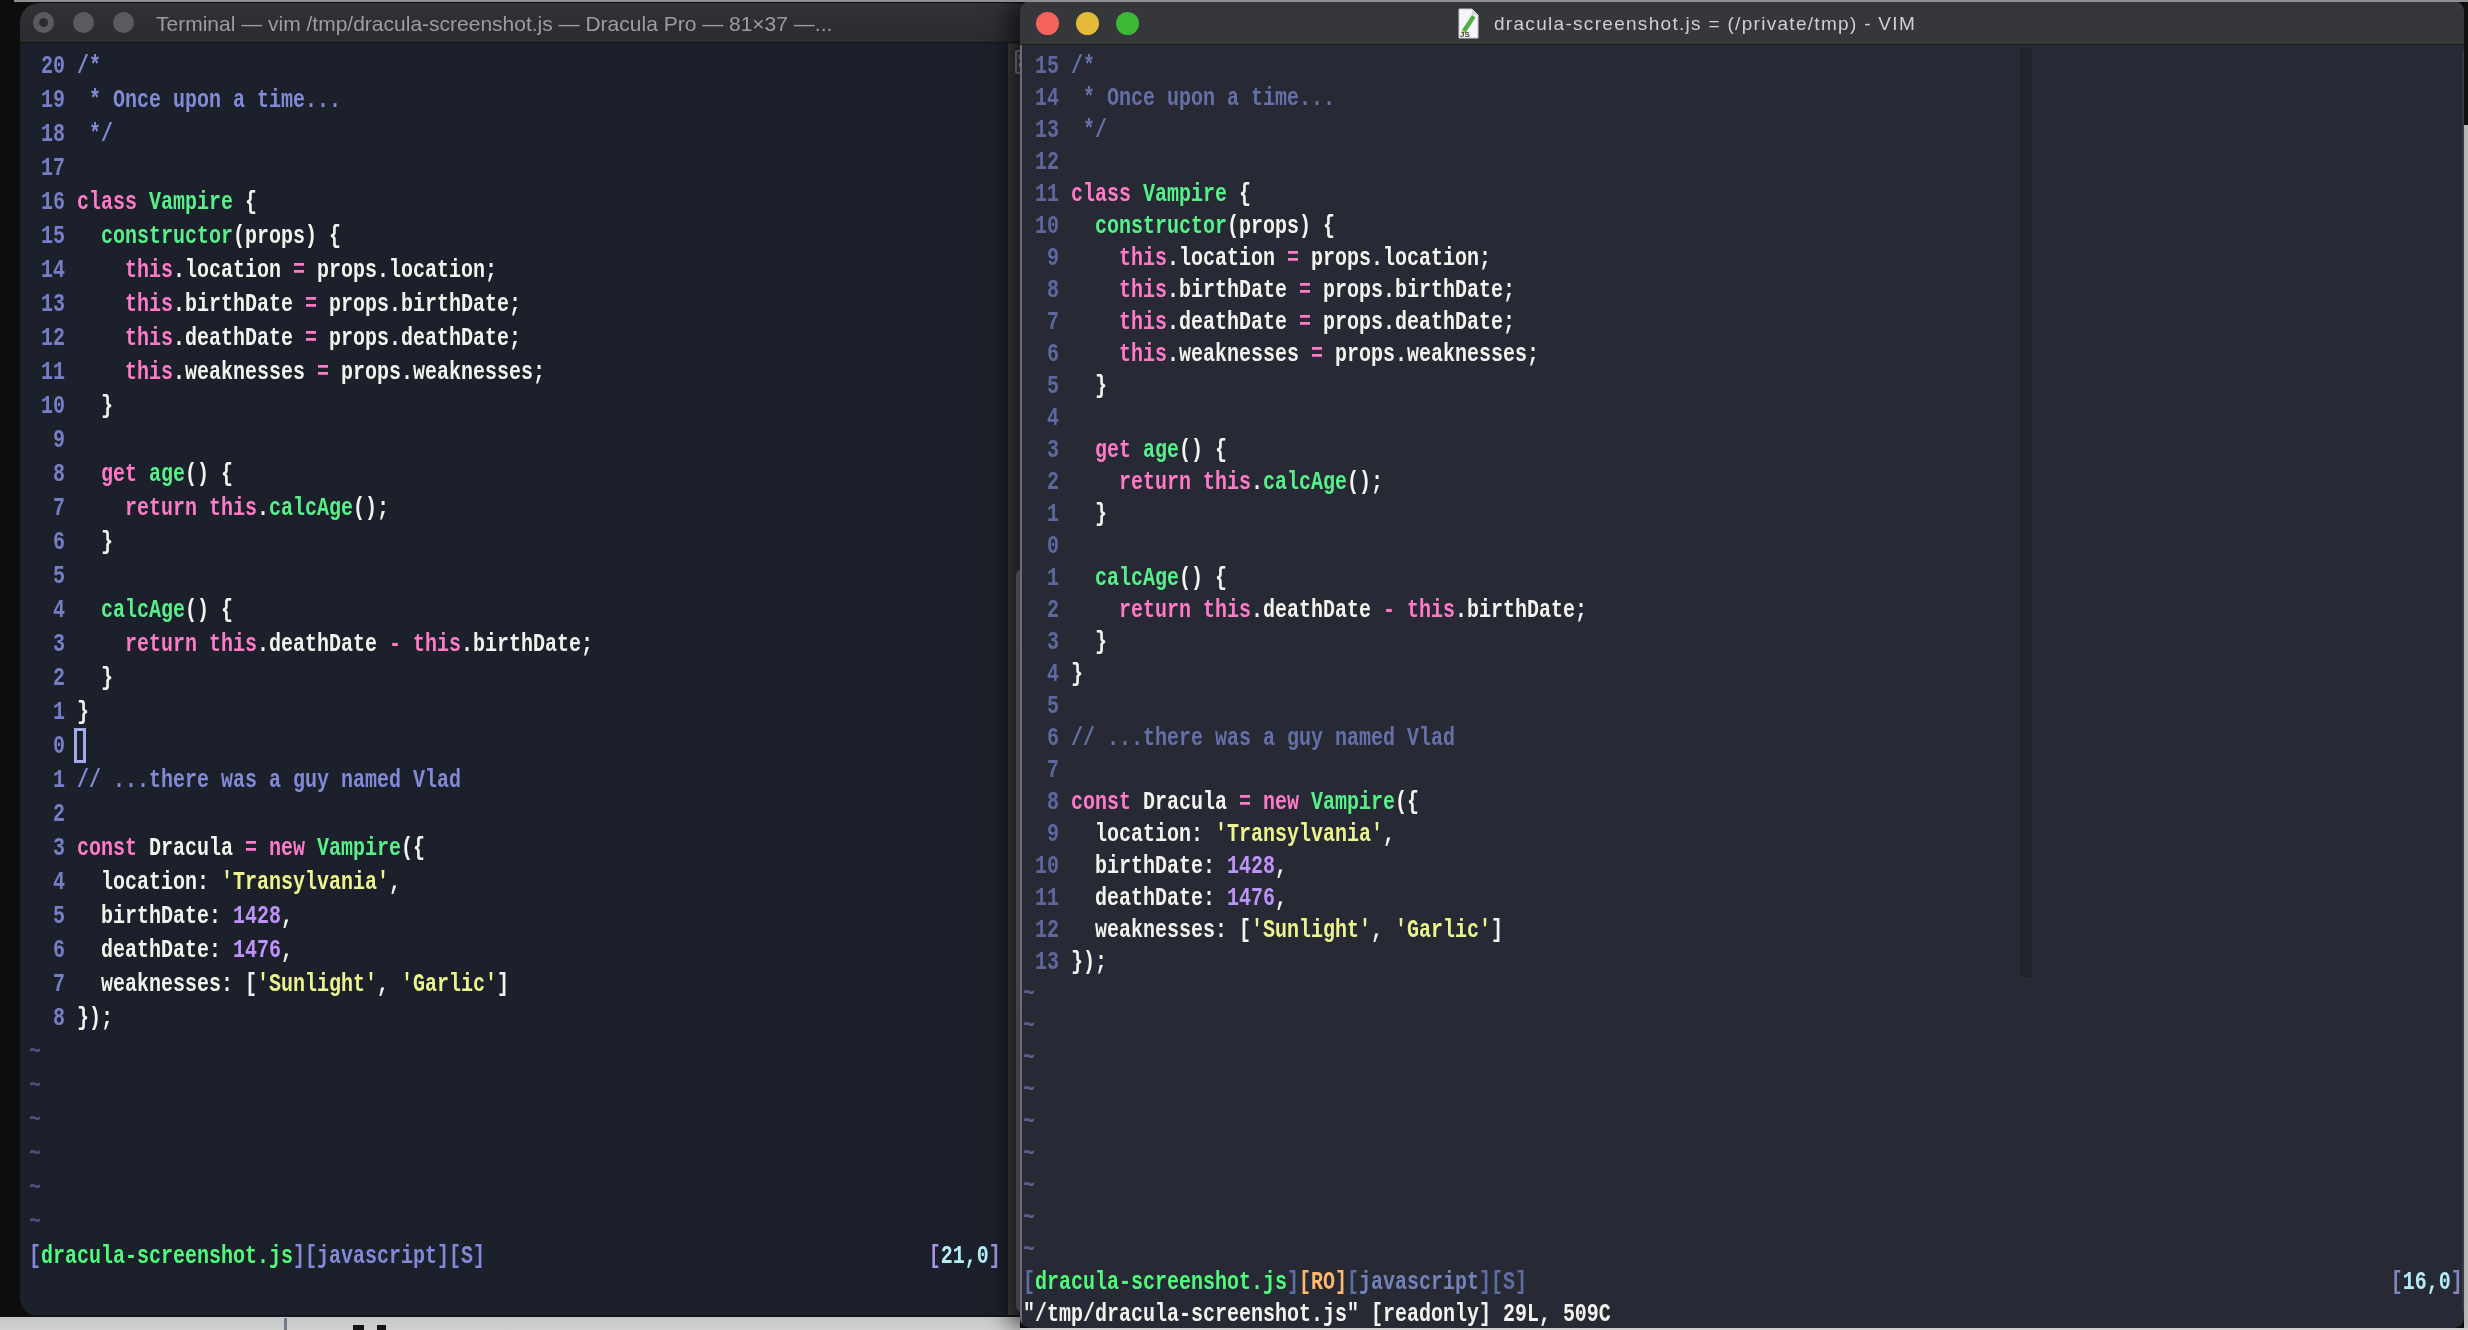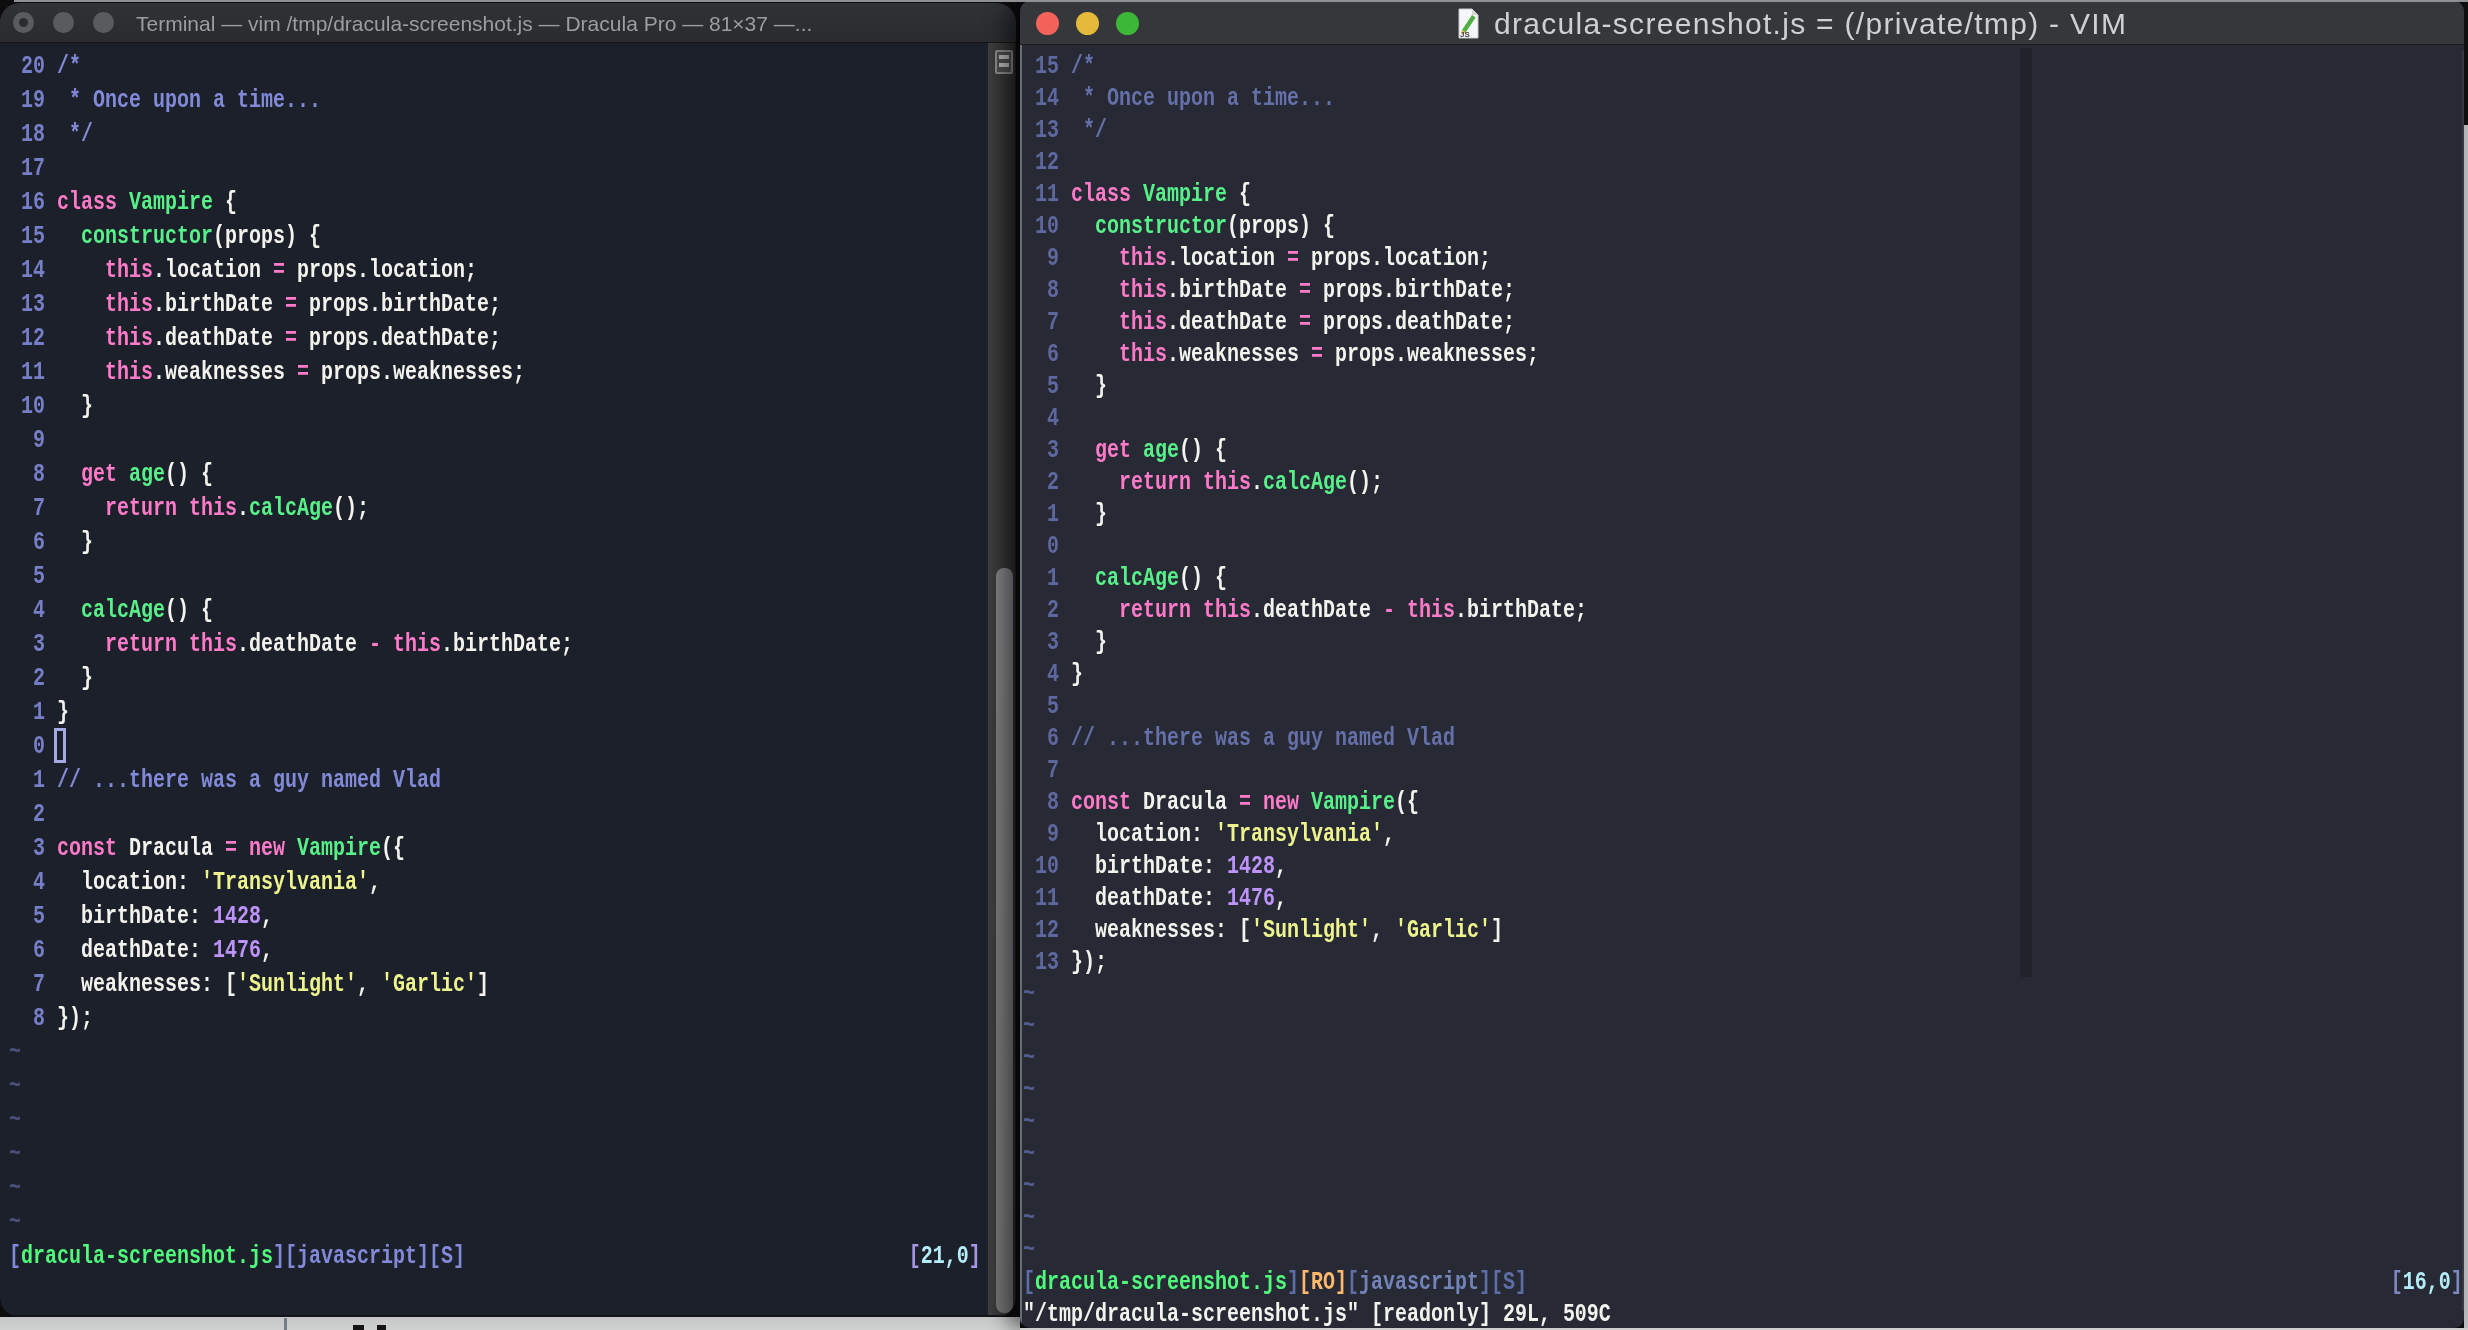--- a/index.html
+++ b/index.html
@@ -20,21 +20,21 @@
   background:linear-gradient(#c6c7c8,#cfd0d0); }
 #deskline { left:284px; top:1318px; width:3px; height:12px; background:#747b84; }
 #blob1 { left:353px; top:1325px; width:11px; height:5px; background:#151515; }
 #blob2 { left:377px; top:1325px; width:9px; height:5px; background:#151515; }
 #deskright { left:2464px; top:0; width:4px; height:1330px; background:#bfc0c2; }
 #deskbottom2 { left:1020px; top:1328px; width:1448px; height:2px; background:#cdcecd; z-index:25; }
 #deskrightdark { left:2464px; top:0; width:4px; height:125px; background:#101010; }
 #topstrip { left:14px; top:0; width:2454px; height:2px; background:#8f9094; z-index:40; }
 
 
-#lwin { left:0; top:3px; width:1016px; height:1314px; border-radius:20px;
+#lwin { left:20px; top:3px; width:1016px; height:1314px; border-radius:20px;
   background:#1c202a; overflow:hidden; z-index:10; }
 #ltitle { left:0; top:0; width:100%; height:40px;
   background:linear-gradient(#313236,#2a2b2e); border-bottom:1px solid #161618; }
 .lball { position:absolute; top:9px; width:21px; height:21px; border-radius:50%;
   background:#5a5b5e; }
 #ldot { position:absolute; left:19px; top:15px; width:9px; height:9px; border-radius:50%;
   background:#2b2c2e; }
 #ltitletext { position:absolute; left:136px; top:0; height:40px; line-height:41px;
   color:#9c9da0; font-size:21px; }
 #lsb { left:988px; top:40px; width:27px; height:1274px;
@@ -47,21 +47,21 @@
 #lcursor { left:54px; top:725px; width:12px; height:35px; border:3px solid #a3aae6; z-index:12; }
 
 
 #rwin { left:1020px; top:1px; width:1444px; height:1327px; border-radius:10px;
   background:#272a35; overflow:hidden; z-index:20;
   box-shadow:-12px 0 22px rgba(0,0,0,0.55); }
 #rtitle { left:0; top:0; width:100%; height:44px; background:#36373b;
   border-bottom:1px solid #1d1e20; }
 .rball { position:absolute; top:11px; width:23px; height:23px; border-radius:50%; }
 #rtitletext { position:absolute; left:474px; top:0; height:44px; line-height:46px;
-  color:#cfd0d2; font-size:30px; letter-spacing:1.3px; }
+  color:#cfd0d2; font-size:19px; letter-spacing:1.3px; }
 #rborder { position:absolute; left:0; top:44px; width:2px; height:1283px; background:#6b6d76; }
 #colcol { position:absolute; left:1000px; top:47px; width:12px; height:929px; background:#20222c; }
 
 
 .code { position:absolute; white-space:pre; z-index:5;
   font-family:"Liberation Mono", monospace; font-weight:bold;
   transform:scaleX(0.76893); transform-origin:0 0; }
 #lcode { left:9px; top:46px; font-size:26px; line-height:34px; }
 #rcode { left:3px;  top:49px; font-size:26px; line-height:32px; }
 .row { white-space:pre; }

